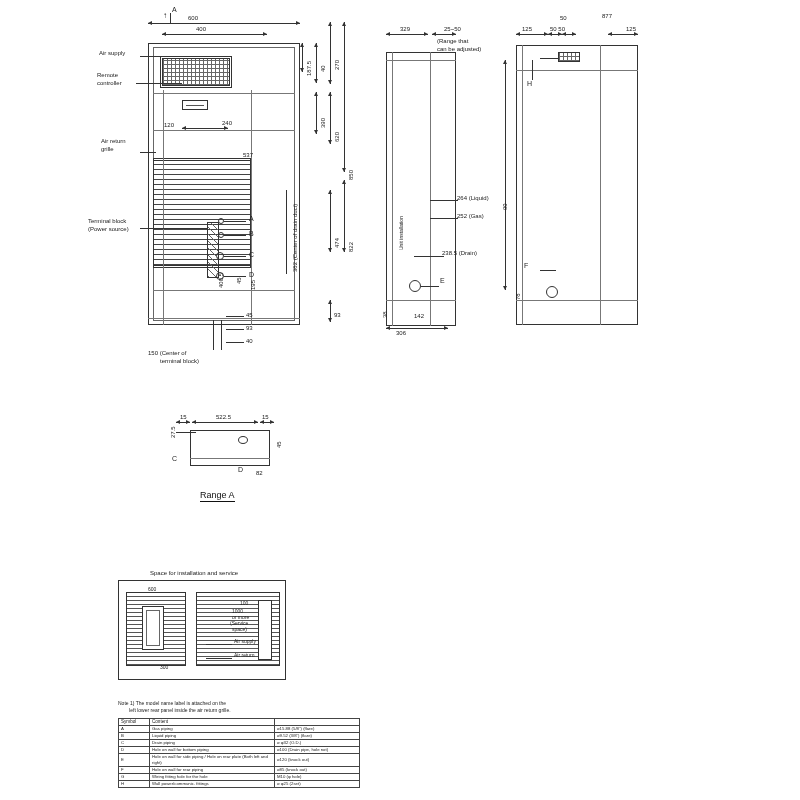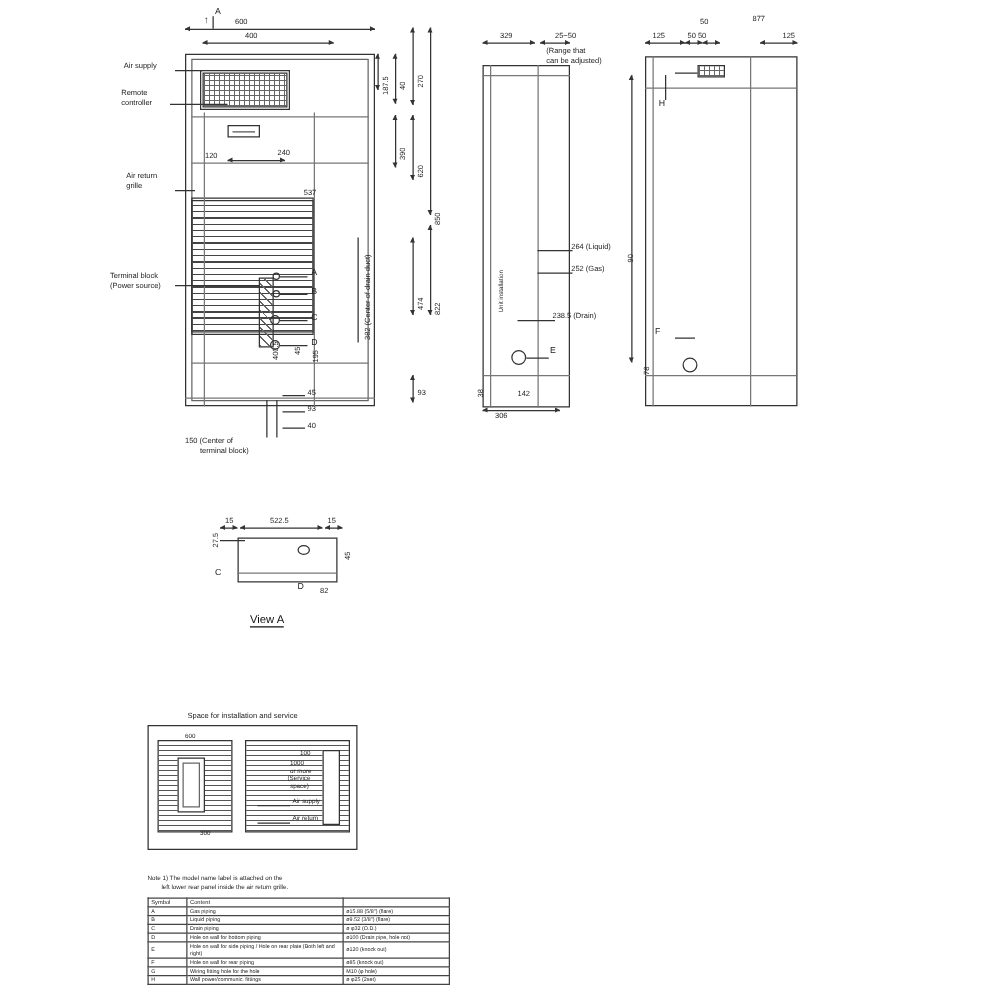--- a/index.html
+++ b/index.html
@@ -243,21 +243,21 @@
   <div class="circ" style="left:238px;top:436px;width:10px;height:8px;"></div>
 
   <div class="lbl rot" style="left:170px;top:438px;transform:rotate(-90deg);">27.5</div>
   <div class="lbl rot" style="left:276px;top:448px;transform:rotate(-90deg);">45</div>
   <div class="lbl" style="left:256px;top:470px;">82</div>
 
   <div class="ln hline" style="left:176px;top:432px;width:20px;"></div>
   <div class="lbl md" style="left:172px;top:455px;">C</div>
   <div class="lbl md" style="left:238px;top:466px;">D</div>
 
-  <div class="viewlbl" style="left:200px;top:490px;"><span class="ul">View A</span></div>
+  <div class="viewlbl" style="left:200px;top:490px;"><span class="ul">Range A</span></div>
 
   <div class="panel-title" style="left:150px;top:570px;">Space for installation and service</div>
   <div class="box" style="left:118px;top:580px;width:168px;height:100px;"></div>
 
   <div class="box hatch" style="left:126px;top:592px;width:60px;height:74px;"></div>
   <div class="box" style="left:142px;top:606px;width:22px;height:44px;background:#fff;"></div>
   <div class="box" style="left:146px;top:610px;width:14px;height:36px;border-color:#666;"></div>
   <div class="lbl sm" style="left:148px;top:586px;">600</div>
   <div class="lbl sm" style="left:160px;top:664px;">300</div>
 

